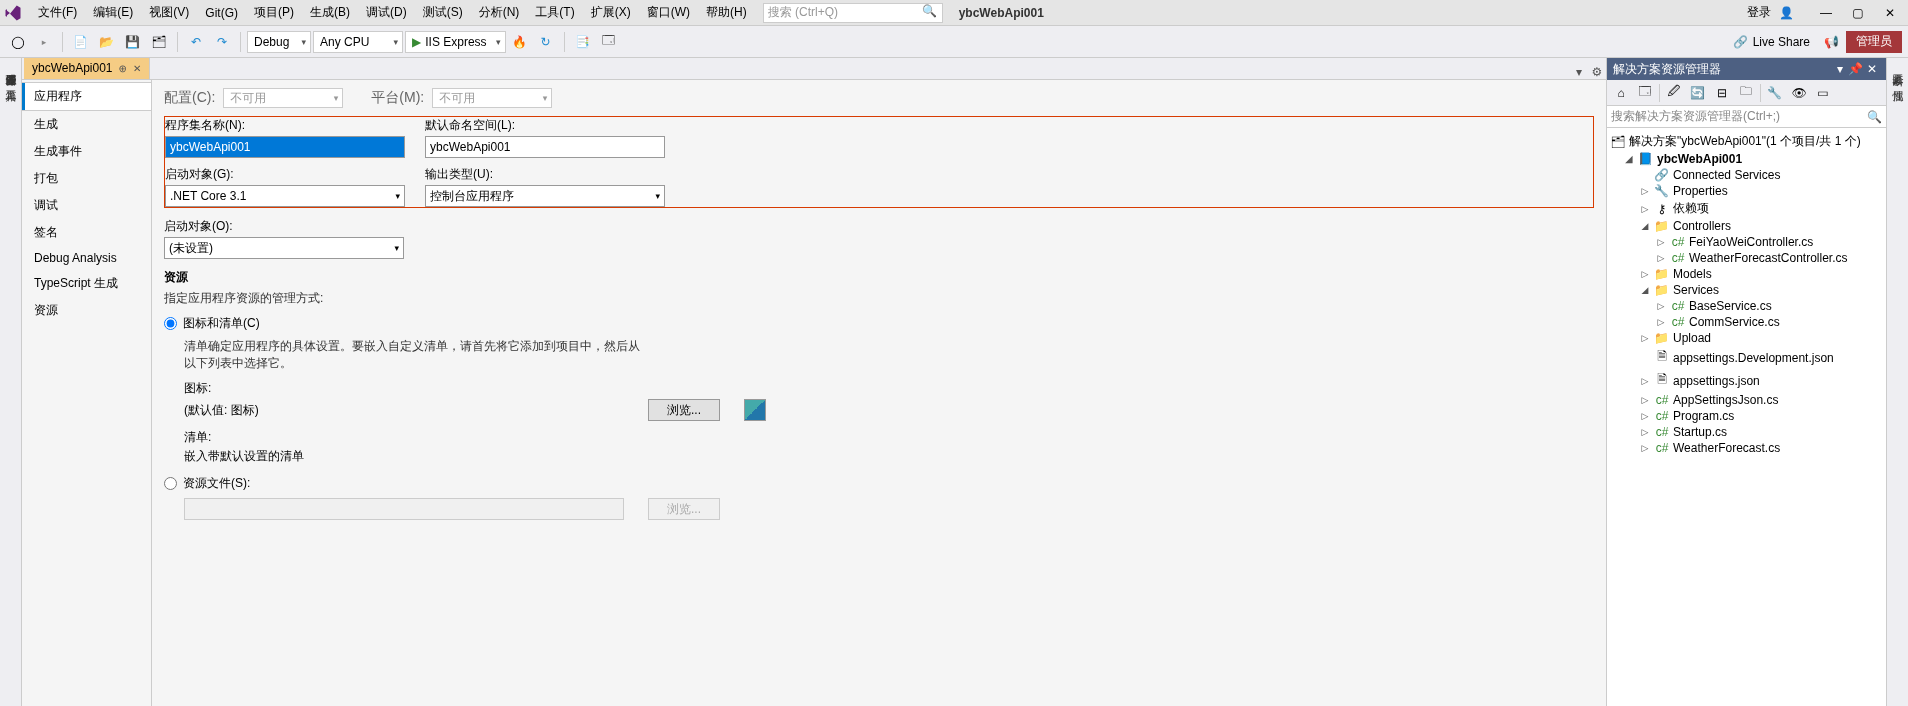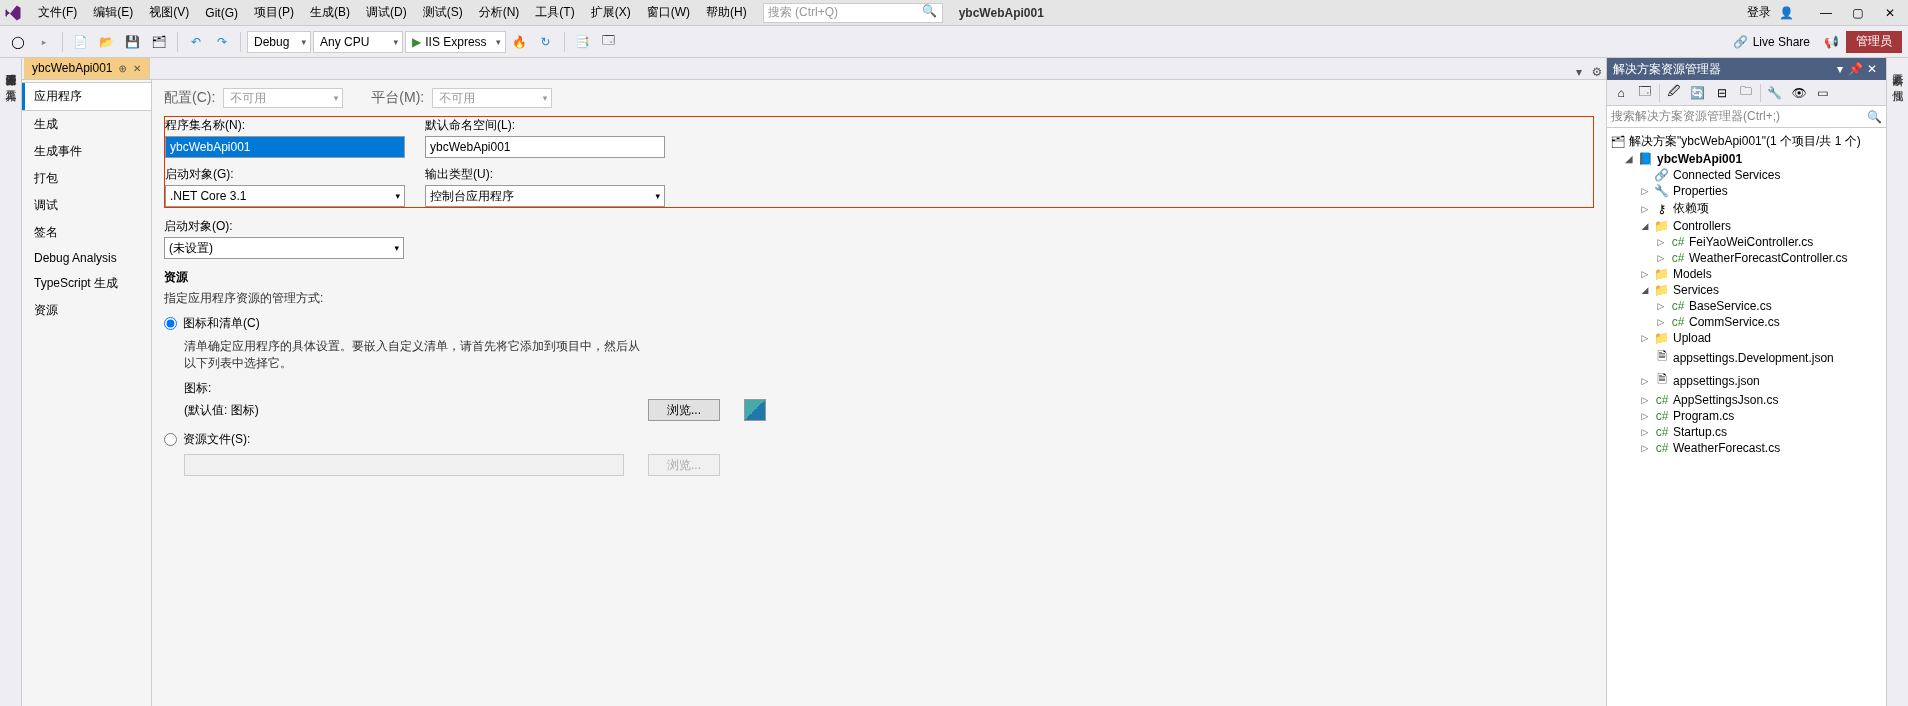--- a/index.html
+++ b/index.html
@@ -255,20 +255,24 @@
 
         <div class="indent" style="margin-top:6px;">
           <label>图标:</label>
           <div class="inline-row" style="margin-top:2px;">
             <div class="sel" style="width:440px;"><span>(默认值: 图标)</span></div>
             <button class="browse-btn">浏览...</button>
             <div class="icon-swatch"></div>
           </div>
         </div>
 
+        <div class="indent" style="margin-top:8px;">
+          <label>清单:</label>
+          <div class="sel" style="width:440px; margin-top:2px;"><span>嵌入带默认设置的清单</span></div>
+        </div>
 
         <div class="radio-row" style="margin-top:10px;">
           <input type="radio" style="">
           <span>资源文件(S):</span>
         </div>
         <div class="indent inline-row">
           <input style="width: 440px; height: 22px; border: 1px solid rgb(204, 204, 204); background: rgb(240, 240, 240);" disabled="">
           <button class="browse-btn" disabled="">浏览...</button>
         </div>
       </div>

